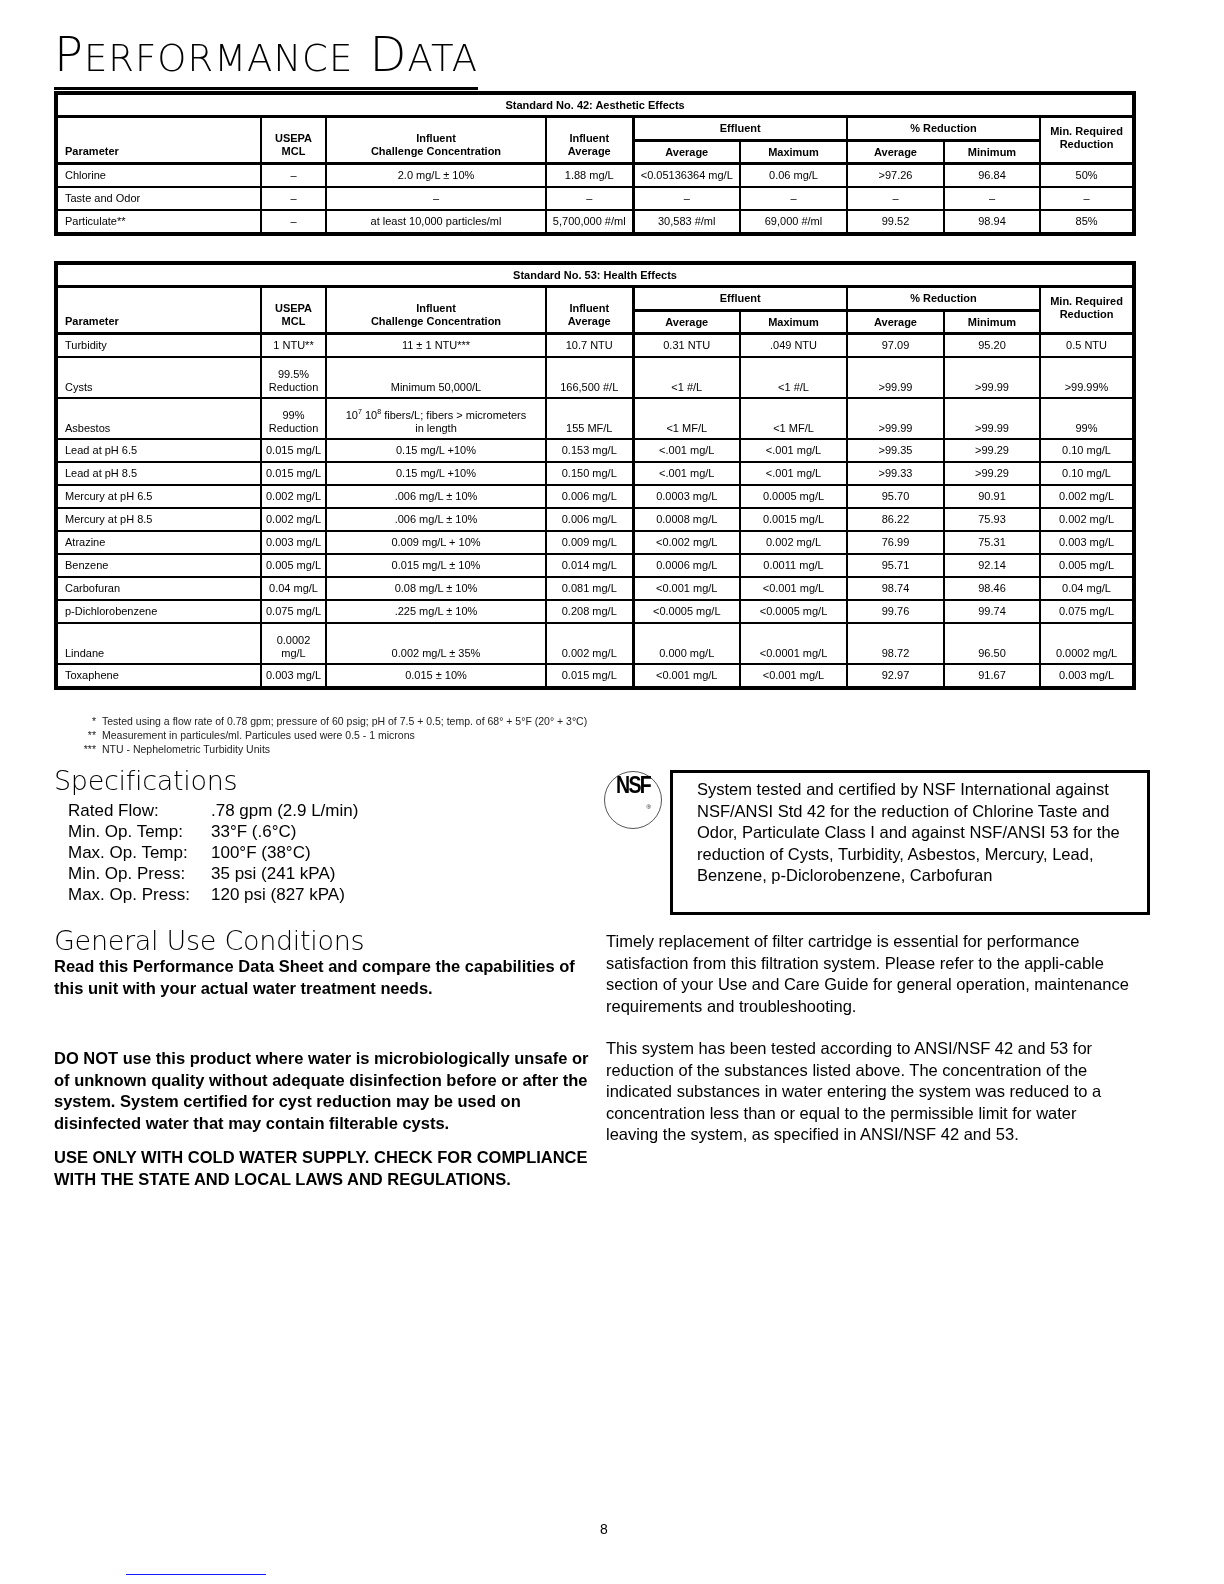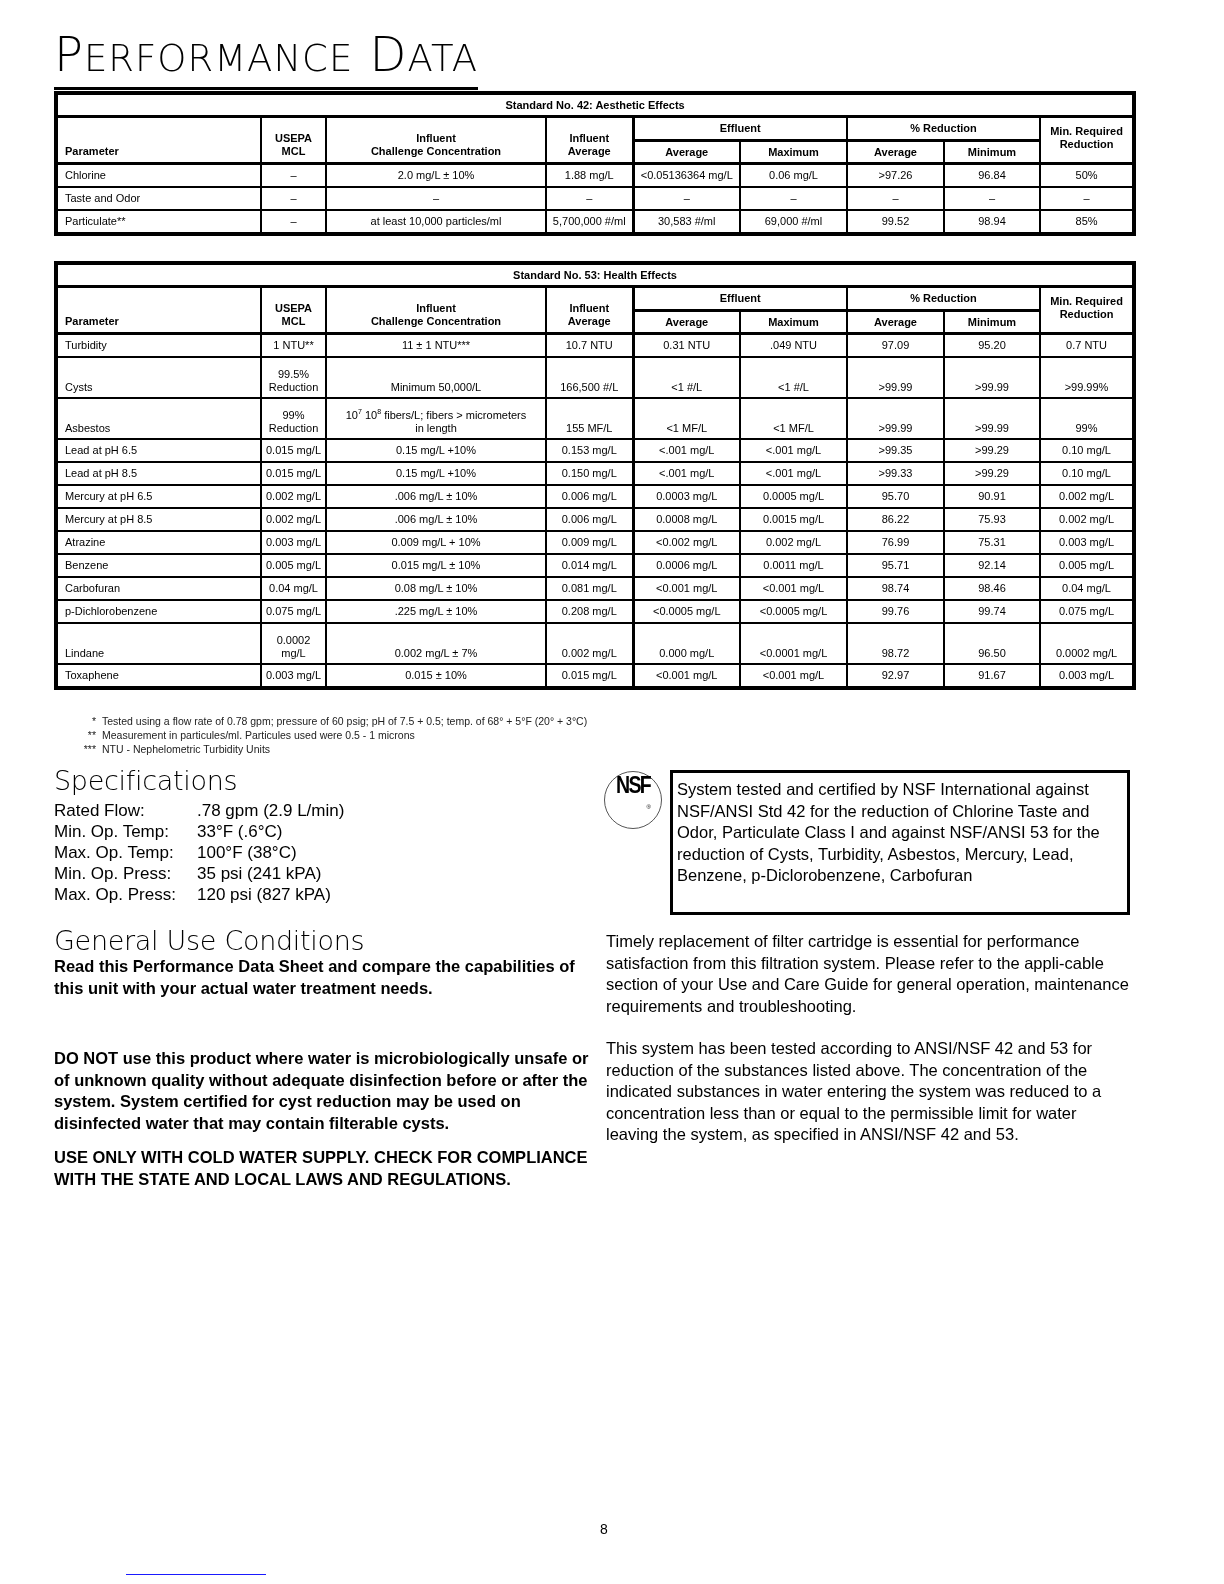--- a/index.html
+++ b/index.html
@@ -27,36 +27,36 @@
   #table53 { top: 261px; width: 1082px; }
 
   .footnotes { position: absolute; left: 76px; top: 714px; font-size: 10.5px; line-height: 14px; color: #222; }
   .footnotes .fn { position: relative; padding-left: 26px; }
   .footnotes .mark { position: absolute; left: 0; width: 20px; text-align: right; }
 
   .section-title { position: absolute; font-family: "DejaVu Sans", sans-serif; font-weight: 300; font-size: 27px; line-height: 32px; letter-spacing: -0.3px; }
   #spec-title { left: 54px; top: 765px; }
   #guc-title { left: 54px; top: 925px; }
 
-  .specs { position: absolute; left: 54px; top: 800px; font-size: 17px; line-height: 21px; }
+  .specs { position: absolute; left: 68px; top: 800px; font-size: 17px; line-height: 21px; }
   .specs .spec-row { display: flex; }
   .specs .k { width: 143px; }
 
   .body-text { position: absolute; font-size: 16.5px; line-height: 21.5px; }
   #guc-intro { left: 54px; top: 956px; width: 540px; font-weight: bold; }
   #guc-warning { left: 54px; top: 1048px; width: 540px; font-weight: bold; }
   #guc-cold { left: 54px; top: 1147px; width: 540px; font-weight: bold; }
   #right-p1 { left: 606px; top: 931px; width: 525px; }
   #right-p2 { left: 606px; top: 1038px; width: 525px; }
 
   .nsf-logo { position: absolute; left: 604px; top: 771px; width: 56px; height: 56px; border: 1px solid #555; border-radius: 50%; display: flex; align-items: flex-start; justify-content: center; }
   .nsf-logo .nsf-text { font-family: "Liberation Sans", sans-serif; font-weight: bold; font-size: 23px; letter-spacing: -2px; transform: scaleX(0.85); }
   .nsf-logo .reg { position: absolute; right: 10px; bottom: 18px; font-size: 6px; }
 
-  .cert-box { position: absolute; left: 670px; top: 770px; width: 450px; height: 133px; border: 3px solid #000; padding: 6px 0 0 4px; font-size: 16.5px; line-height: 21.5px; }
+  .cert-box { position: absolute; left: 670px; top: 770px; width: 450px; height: 133px; border: 3px solid #000; padding: 6px 0 0 24px; font-size: 16.5px; line-height: 21.5px; }
 
   .page-number { position: absolute; left: 600px; top: 1521px; font-size: 14px; }
   .bottom-link { position: absolute; left: 126px; top: 1574px; width: 140px; height: 1px; background: #1a1aff; }
 </style>
 </head>
 <body>
 
 <div class="page-title"><span class="big">P</span><span class="sc">ERFORMANCE</span> <span class="big">D</span><span class="sc">ATA</span></div>
 
 <table class="perf" id="table42">
@@ -163,21 +163,21 @@
   <tbody id="t53-body">
       <tr class="row-normal">
         <td class="param">Turbidity</td>
         <td class="mcl">1 NTU**</td>
         <td>11 ± 1 NTU***</td>
         <td>10.7 NTU</td>
         <td class="thick-l">0.31 NTU</td>
         <td>.049 NTU</td>
         <td>97.09</td>
         <td>95.20</td>
-        <td>0.7 NTU</td>
+        <td>0.5 NTU</td>
       </tr>
       <tr class="row-tall">
         <td class="param">Cysts</td>
         <td class="mcl"><span>99.5%</span><br><span>Reduction</span></td>
         <td>Minimum 50,000/L</td>
         <td>166,500 #/L</td>
         <td class="thick-l">&lt;1 #/L</td>
         <td>&lt;1 #/L</td>
         <td>&gt;99.99</td>
         <td>&gt;99.99</td>
@@ -278,21 +278,21 @@
         <td>0.208 mg/L</td>
         <td class="thick-l">&lt;0.0005 mg/L</td>
         <td>&lt;0.0005 mg/L</td>
         <td>99.76</td>
         <td>99.74</td>
         <td>0.075 mg/L</td>
       </tr>
       <tr class="row-tall">
         <td class="param">Lindane</td>
         <td class="mcl"><span>0.0002</span><br><span>mg/L</span></td>
-        <td>0.002 mg/L ± 7%</td>
+        <td>0.002 mg/L ± 35%</td>
         <td>0.002 mg/L</td>
         <td class="thick-l">0.000 mg/L</td>
         <td>&lt;0.0001 mg/L</td>
         <td>98.72</td>
         <td>96.50</td>
         <td>0.0002 mg/L</td>
       </tr>
       <tr class="row-normal">
         <td class="param">Toxaphene</td>
         <td class="mcl">0.003 mg/L</td>

